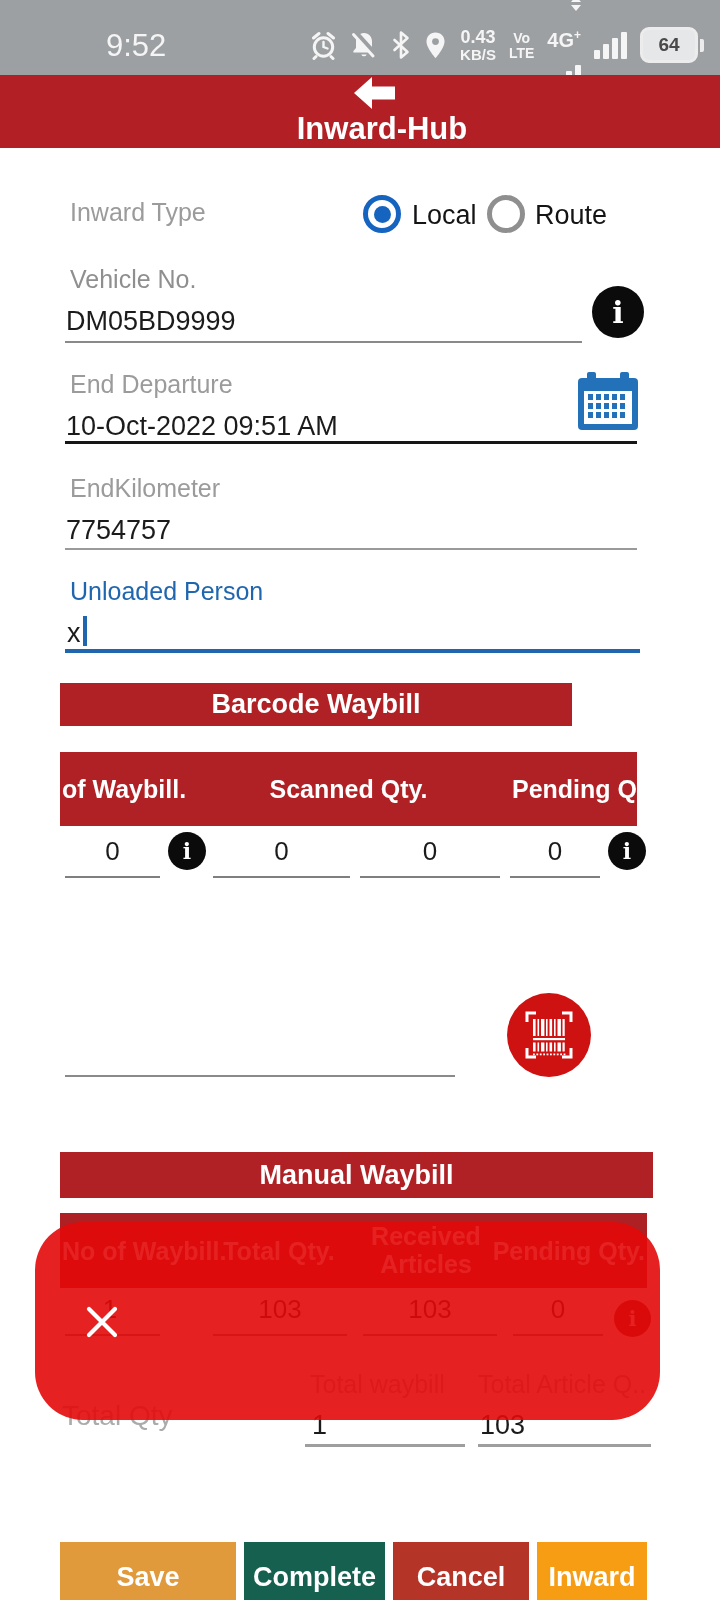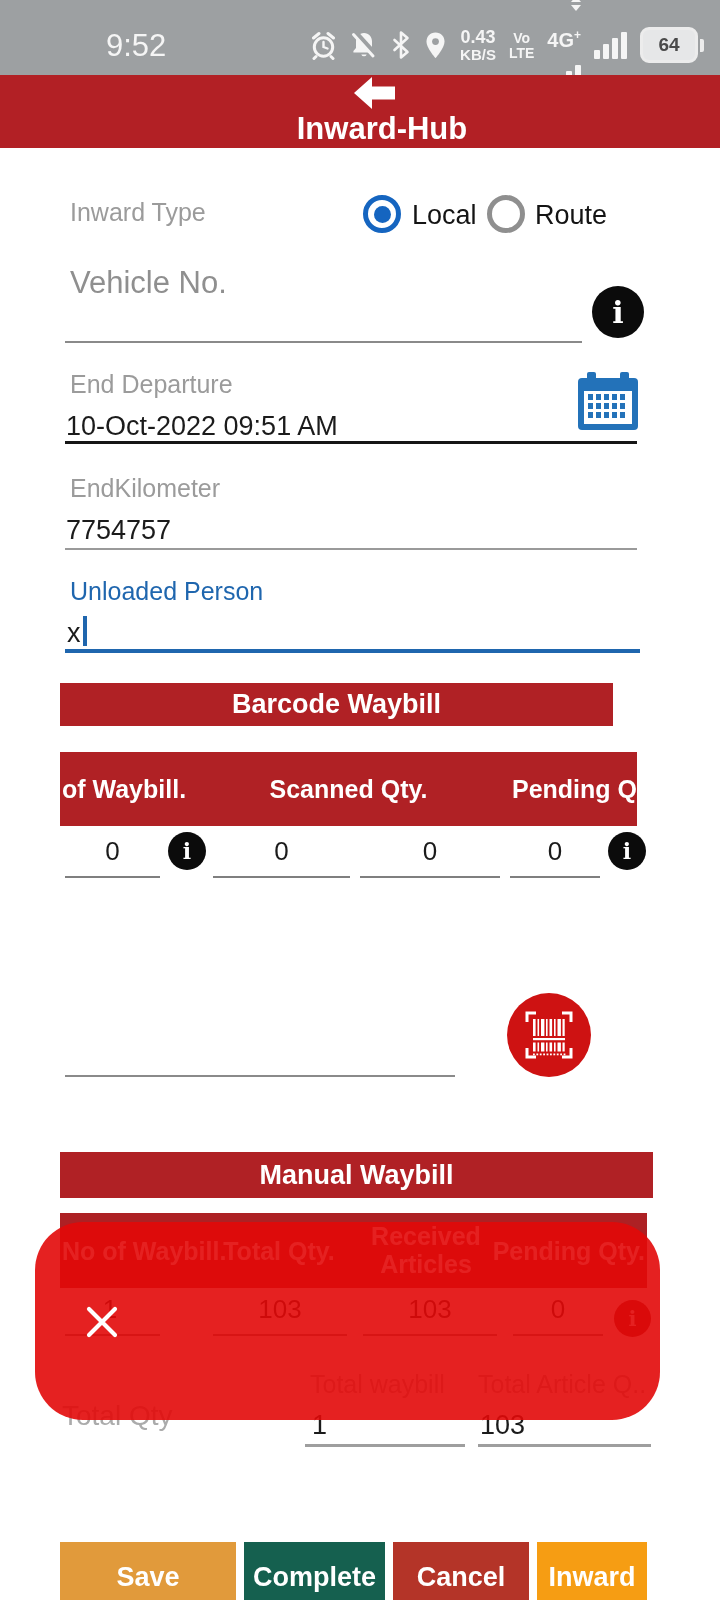--- a/index.html
+++ b/index.html
@@ -30,21 +30,21 @@
   .batt-body{width:52px;height:30px;border:3px solid #ECECEC;border-radius:9px;background:rgba(255,255,255,.75);
     display:flex;align-items:center;justify-content:center;font-size:19px;font-weight:bold;color:#4A4A4A;}
   .batt-nub{width:4px;height:13px;background:#ECECEC;border-radius:0 2px 2px 0;margin-left:2px;}
   
   .app-bar{left:0;top:75px;width:720px;height:73px;background:#B22025;display:flex;align-items:center;flex-direction:column;}
   .app-title{color:#fff;font-size:31px;font-weight:bold;margin-left:44px;}
   .app-sub{color:#fff;font-size:29px;margin-left:46px;}
   .back-btn{margin-left:28px;display:flex;align-items:center;}
   
   .lbl{font-size:25px;color:#9B9B9B;}
-  .lbl-dark{font-size:31px;color:#8F8F8F;}
+  .lbl-dark{font-size:25px;color:#8F8F8F;}
   .val{font-size:27px;color:#1B1B1B;}
   .rule{background:#8A8A8A;height:2px;}
   .radio{width:38px;height:38px;border-radius:50%;box-sizing:border-box;background:#fff;}
   .radio.sel{border:5px solid #1565C0;}
   .radio.sel::after{content:"";position:absolute;left:50%;top:50%;width:17px;height:17px;margin:-8.5px 0 0 -8.5px;border-radius:50%;background:#1565C0;}
   .radio.unsel{border:5px solid #8F8F8F;}
   .radio-lbl{font-size:27px;color:#141414;}
   .info-icon{border-radius:50%;background:#0B0B0B;display:flex;align-items:center;justify-content:center;
     color:#fff;font-family:"DejaVu Serif",serif;font-weight:bold;}
   .cursor{display:inline-block;width:4px;height:30px;background:#1F66AE;vertical-align:-4px;margin-left:2px;}
@@ -143,20 +143,21 @@
     <span class="app-sub">(CHENNAI HUB)</span>
   </div>
 
   <span class="abs lbl" style="left:70px;top:198px">Inward Type</span>
   <span class="abs radio sel" style="left:363px;top:195px"></span>
   <span class="abs radio-lbl" style="left:412px;top:200px">Local</span>
   <span class="abs radio unsel" style="left:487px;top:195px"></span>
   <span class="abs radio-lbl" style="left:535px;top:200px">Route</span>
 
   <span class="abs lbl-dark" style="left:70px;top:265px">Vehicle No.</span>
+  <span class="abs val" style="left:66px;top:306px">DM05BD9999</span>
   <div class="abs rule" style="left:65px;top:341px;width:517px"></div>
   <div class="abs info-icon" style="left:592px;top:286px;width:52px;height:52px;font-size:30px">i</div>
 
   <span class="abs lbl" style="left:70px;top:370px">End Departure</span>
   <span class="abs" style="left:578px;top:372px">
     <svg width="60" height="58" viewBox="0 0 60 58">
       <rect x="9" y="0" width="9" height="14" rx="2" fill="#2372B9"></rect>
       <rect x="42" y="0" width="9" height="14" rx="2" fill="#2372B9"></rect>
       <rect x="0" y="6" width="60" height="52" rx="4" fill="#2372B9"></rect>
       <rect x="6" y="19" width="48" height="33" fill="#FFFFFF"></rect>
@@ -183,21 +184,21 @@
   <div class="abs" style="left:65px;top:441px;width:572px;height:3px;background:#161616"></div>
 
   <span class="abs lbl" style="left:70px;top:474px">EndKilometer</span>
   <span class="abs val" style="left:66px;top:515px">7754757</span>
   <div class="abs rule" style="left:65px;top:548px;width:572px;background:#9A9A9A"></div>
 
   <span class="abs" style="left:70px;top:577px;font-size:25px;color:#1F66AE">Unloaded Person</span>
   <span class="abs val" style="left:67px;top:616px"><span>x</span><span class="cursor"></span></span>
   <div class="abs" style="left:65px;top:649px;width:575px;height:4px;background:#1F66AE"></div>
 
-  <div class="abs banner" style="left:60px;top:683px;width:553px;height:43px">
+  <div class="abs banner" style="left:60px;top:683px;width:512px;height:43px">
     <span>Barcode Waybill</span>
   </div>
   <div class="abs thead" style="left:60px;top:752px;width:577px;height:74px">
     <span style="left:2px">of Waybill.</span>
     <span style="left:50%;transform:translate(-50%,-50%)">Scanned Qty.</span>
     <span style="right:0">Pending Q</span>
   </div>
   <span class="abs cell" style="left:65px;top:836px;width:95px">0</span>
   <div class="abs cline" style="left:65px;top:876px;width:95px"></div>
   <div class="abs info-icon" style="left:168px;top:832px;width:38px;height:38px;font-size:22px">i</div>

